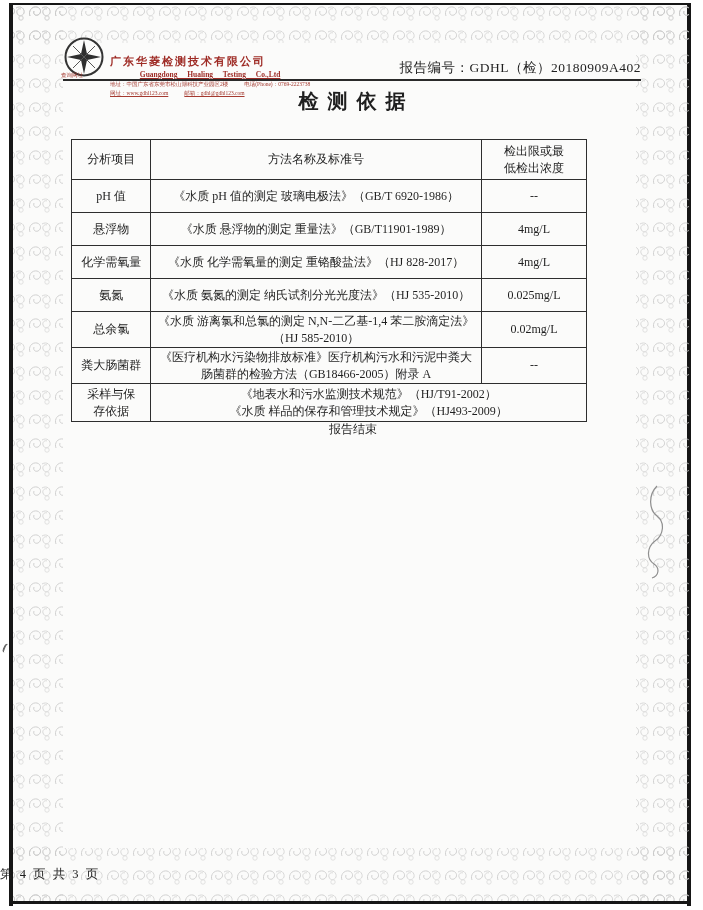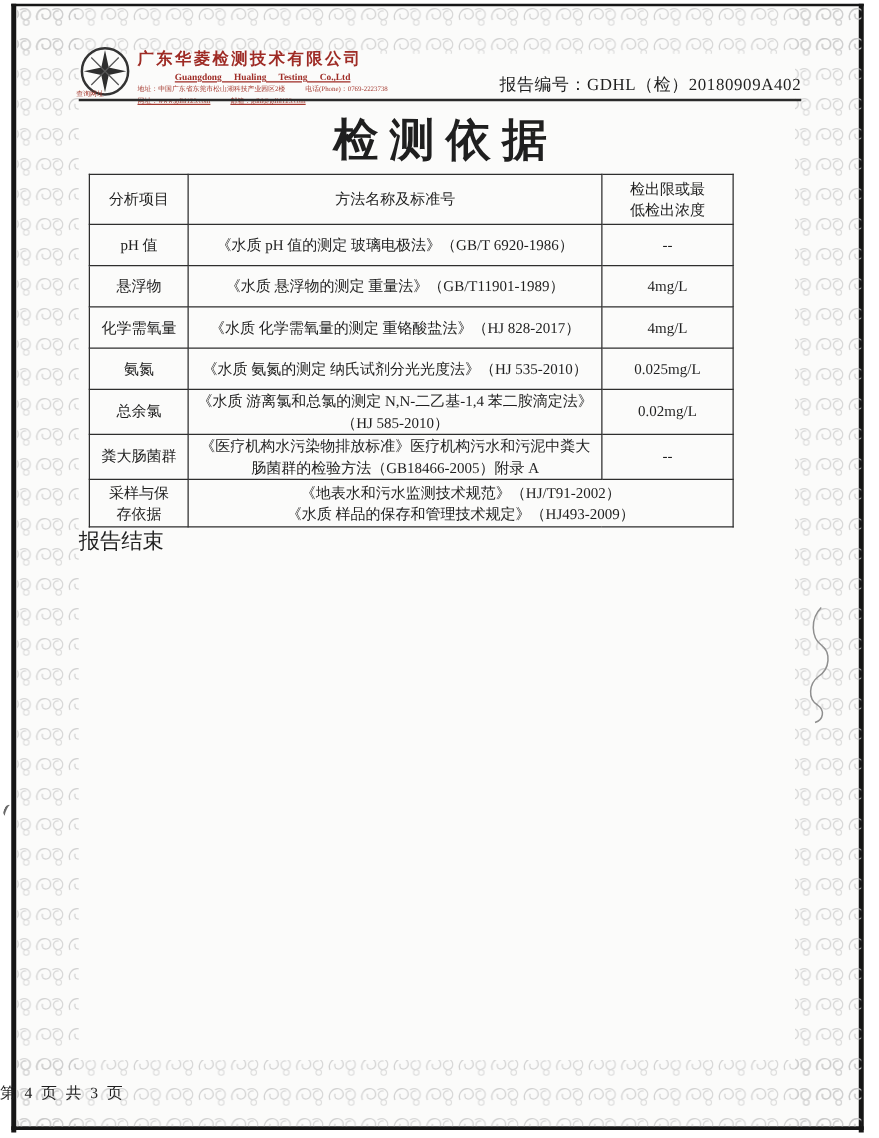--- a/index.html
+++ b/index.html
@@ -9,46 +9,46 @@
   
   .frame-l{position:absolute;left:9px;top:3px;width:4px;height:903px;background:#161616;}
   .frame-r{position:absolute;left:687px;top:3px;width:4px;height:903px;background:#161616;}
   .frame-t{position:absolute;left:9px;top:3px;width:682px;height:2px;background:#161616;}
   .frame-b{position:absolute;left:9px;top:901px;width:682px;height:3px;background:#161616;}
   svg.pattern-layer{position:absolute;left:0;top:0;z-index:1;}
   .content{position:absolute;left:63px;top:0;width:578px;z-index:5;}
   
   .co-block{position:absolute;left:0;top:36px;display:flex;gap:5px;}
   .co-text{padding-top:2px;}
-  .co-cn{font-size:13px;font-weight:bold;letter-spacing:2px;color:#9e2b25;
-         font-family:"Liberation Sans","DejaVu Sans",sans-serif;white-space:nowrap;}
+  .co-cn{font-size:11px;font-weight:bold;letter-spacing:2px;color:#9e2b25;
+         font-family:"Liberation Sans","DejaVu Sans",sans-serif;white-space:nowrap;margin-top:16px;}
   .co-en{font-size:7.5px;font-weight:bold;color:#9e2b25;word-spacing:8px;
          text-decoration:underline;margin-top:1px;white-space:nowrap;text-align:center;}
   .co-small{display:flex;gap:16px;font-size:5.5px;color:#a53a30;margin-top:2px;
             filter:blur(0.3px);white-space:nowrap;}
   .co-small .u{text-decoration:underline;}
   .query-note{position:absolute;left:-2px;top:72px;font-size:5.5px;color:#a53a30;filter:blur(0.3px);}
   .report-no{position:absolute;right:0;top:59px;font-size:13.5px;letter-spacing:0.5px;}
   .header-rule{position:absolute;left:0;top:79px;width:578px;height:2px;background:#2a2a2a;}
   .page-title{position:absolute;left:0;top:88px;width:578px;text-align:center;
-              font-size:36px;font-weight:bold;letter-spacing:9px;text-indent:9px;}
+              font-size:20px;font-weight:bold;letter-spacing:9px;text-indent:9px;}
   
   table.methods{position:absolute;left:8px;top:139px;width:516px;border-collapse:collapse;
                 border:1.5px solid #2e2e2e;table-layout:fixed;}
   table.methods th,table.methods td{border:1px solid #2e2e2e;padding:1px 3px;
                 text-align:center;vertical-align:middle;font-weight:normal;
                 font-size:12px;line-height:1.35;overflow:hidden;}
   table.methods thead tr{height:40px;}
   table.methods tbody tr{height:33px;}
   table.methods tbody tr:nth-child(5){height:36px;}
   table.methods tbody tr:nth-child(6){height:36px;}
   table.methods tbody tr:nth-child(7){height:38px;}
   col.c1{width:15.4%;} col.c2{width:64.2%;} col.c3{width:20.4%;}
   .pre{white-space:pre-line;}
-  .end-note{position:absolute;left:0;top:421px;width:548px;text-align:left;font-size:17px;}
+  .end-note{position:absolute;left:16px;top:421px;width:548px;text-align:center;font-size:12px;}
   .page-footer{position:absolute;left:0;top:866px;width:703px;
                font-size:12.5px;letter-spacing:2px;z-index:6;}
   .scratch{position:absolute;left:3px;top:644px;width:7px;height:10px;z-index:6;
            border-left:2px solid #6a6a6a;transform:rotate(24deg);border-radius:40%;}
 </style>
 </head>
 <body>
 
 <div class="stage">
   <div class="scan"></div>

